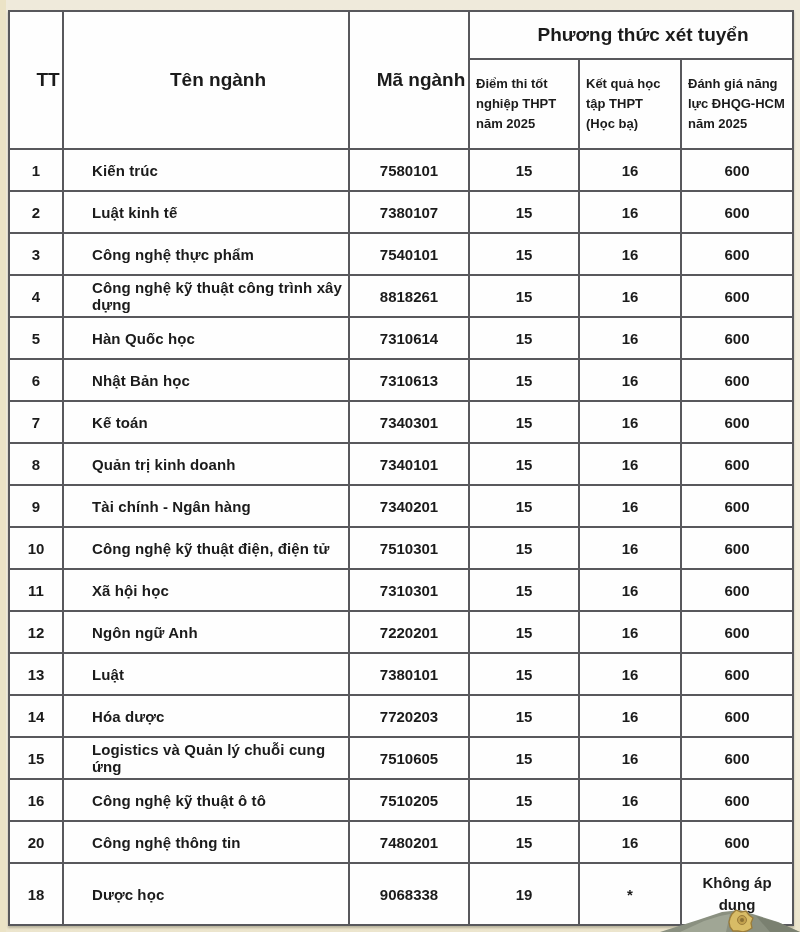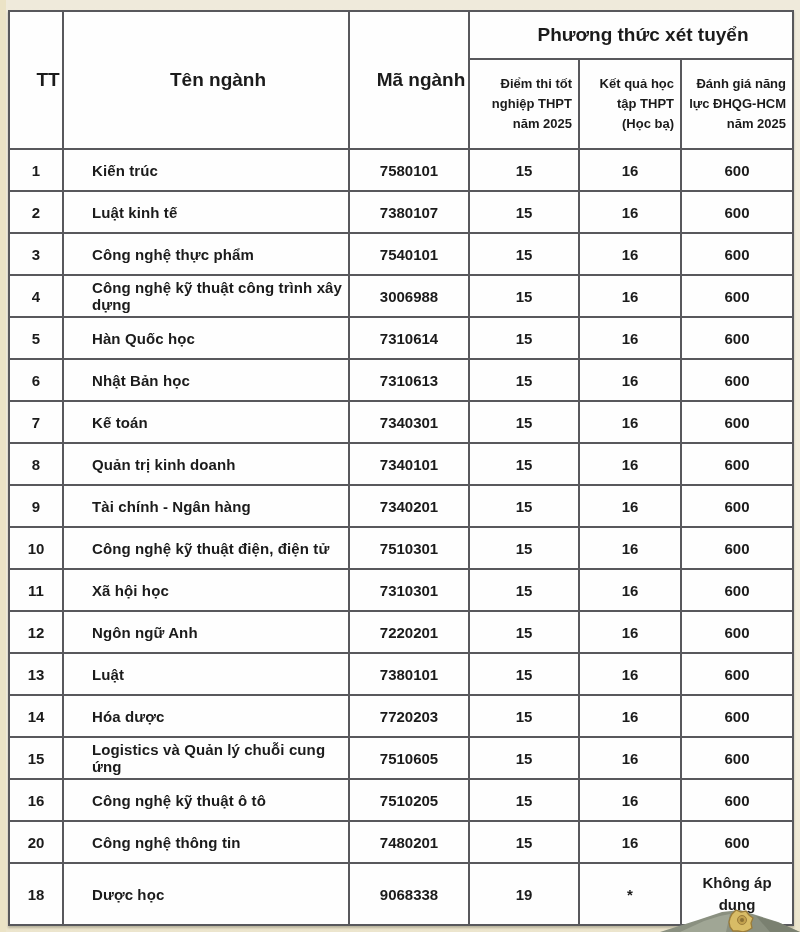--- a/index.html
+++ b/index.html
@@ -46,21 +46,21 @@
     font-size: 19px;
     font-weight: 700;
     text-align: center;
     padding-left: 24px;
   }
   tr.hdr-top { height: 48px; }
   tr.hdr-sub { height: 90px; }
   .head-sub {
     font-size: 13px;
     font-weight: 700;
-    text-align: right;
+    text-align: left;
     line-height: 1.55;
     padding: 8px 6px;
   }
   tr.body-row { height: 42px; }
   tr.body-row-tall { height: 62px; }
   td.c-tt {
     text-align: center;
     font-size: 15px;
     font-weight: 700;
   }
@@ -138,21 +138,21 @@
         <td class="c-tt">3</td>
         <td class="c-name">Công nghệ thực phẩm</td>
         <td class="c-num">7540101</td>
         <td class="c-num">15</td>
         <td class="c-num">16</td>
         <td class="c-num">600</td>
       </tr>
       <tr class="body-row">
         <td class="c-tt">4</td>
         <td class="c-name">Công nghệ kỹ thuật công trình xây dựng</td>
-        <td class="c-num">3006988</td>
+        <td class="c-num">8818261</td>
         <td class="c-num">15</td>
         <td class="c-num">16</td>
         <td class="c-num">600</td>
       </tr>
       <tr class="body-row">
         <td class="c-tt">5</td>
         <td class="c-name">Hàn Quốc học</td>
         <td class="c-num">7310614</td>
         <td class="c-num">15</td>
         <td class="c-num">16</td>

